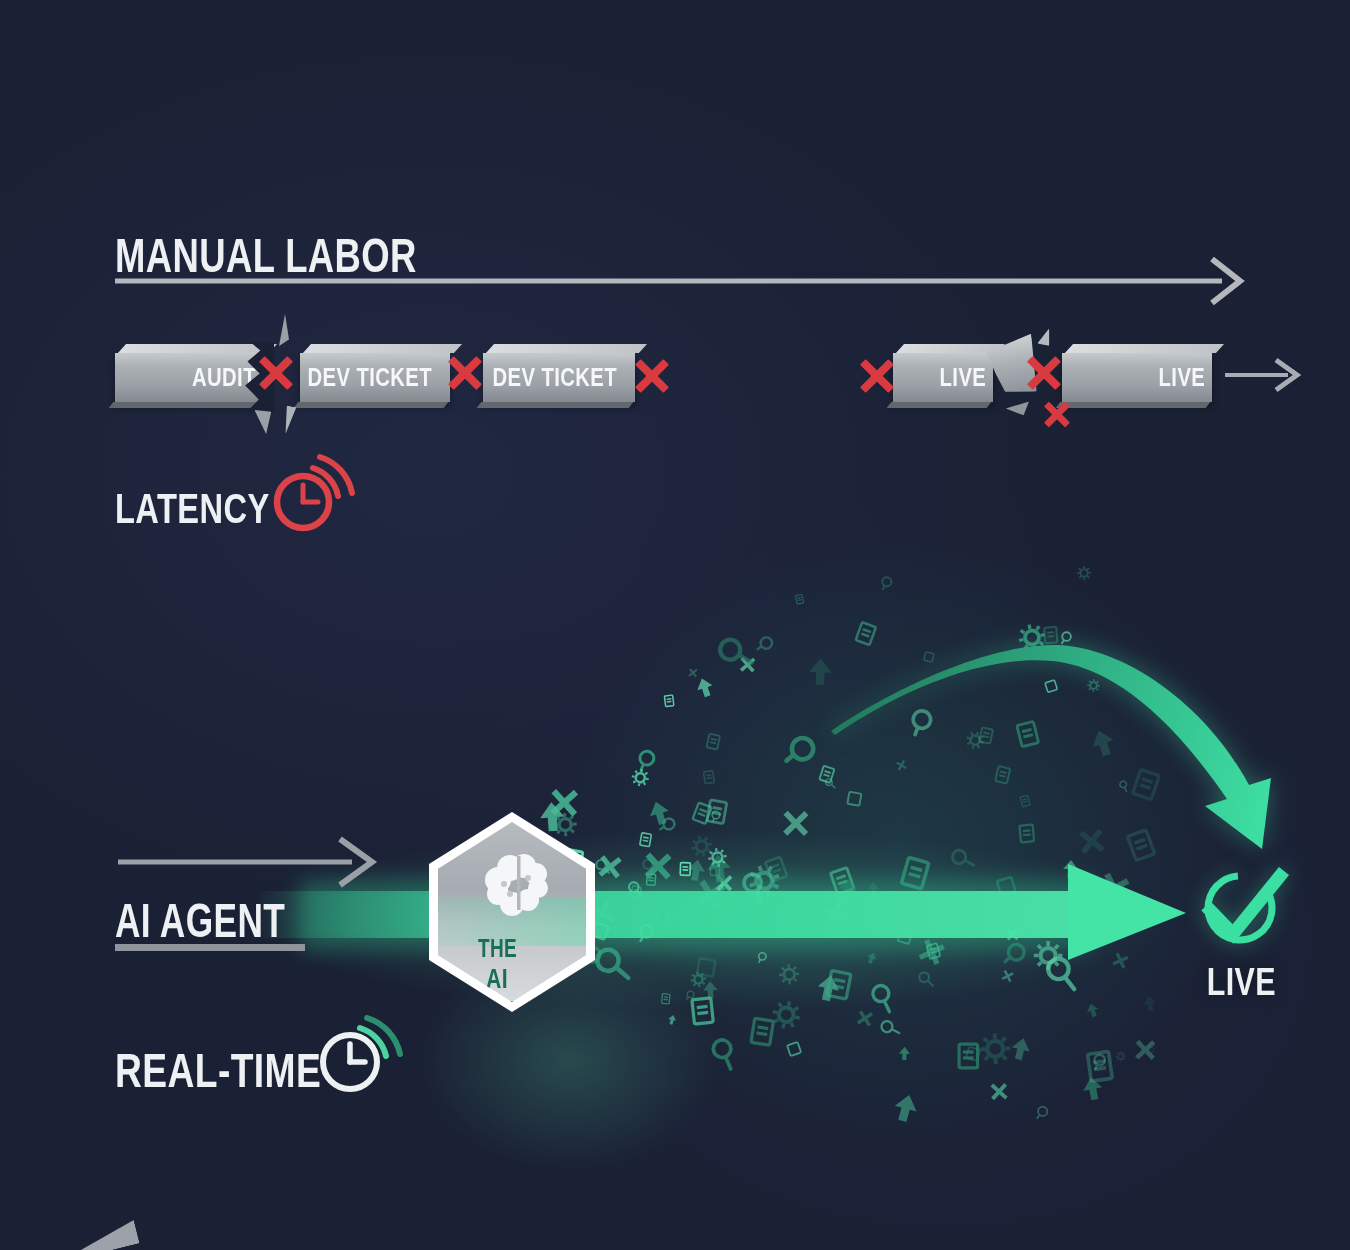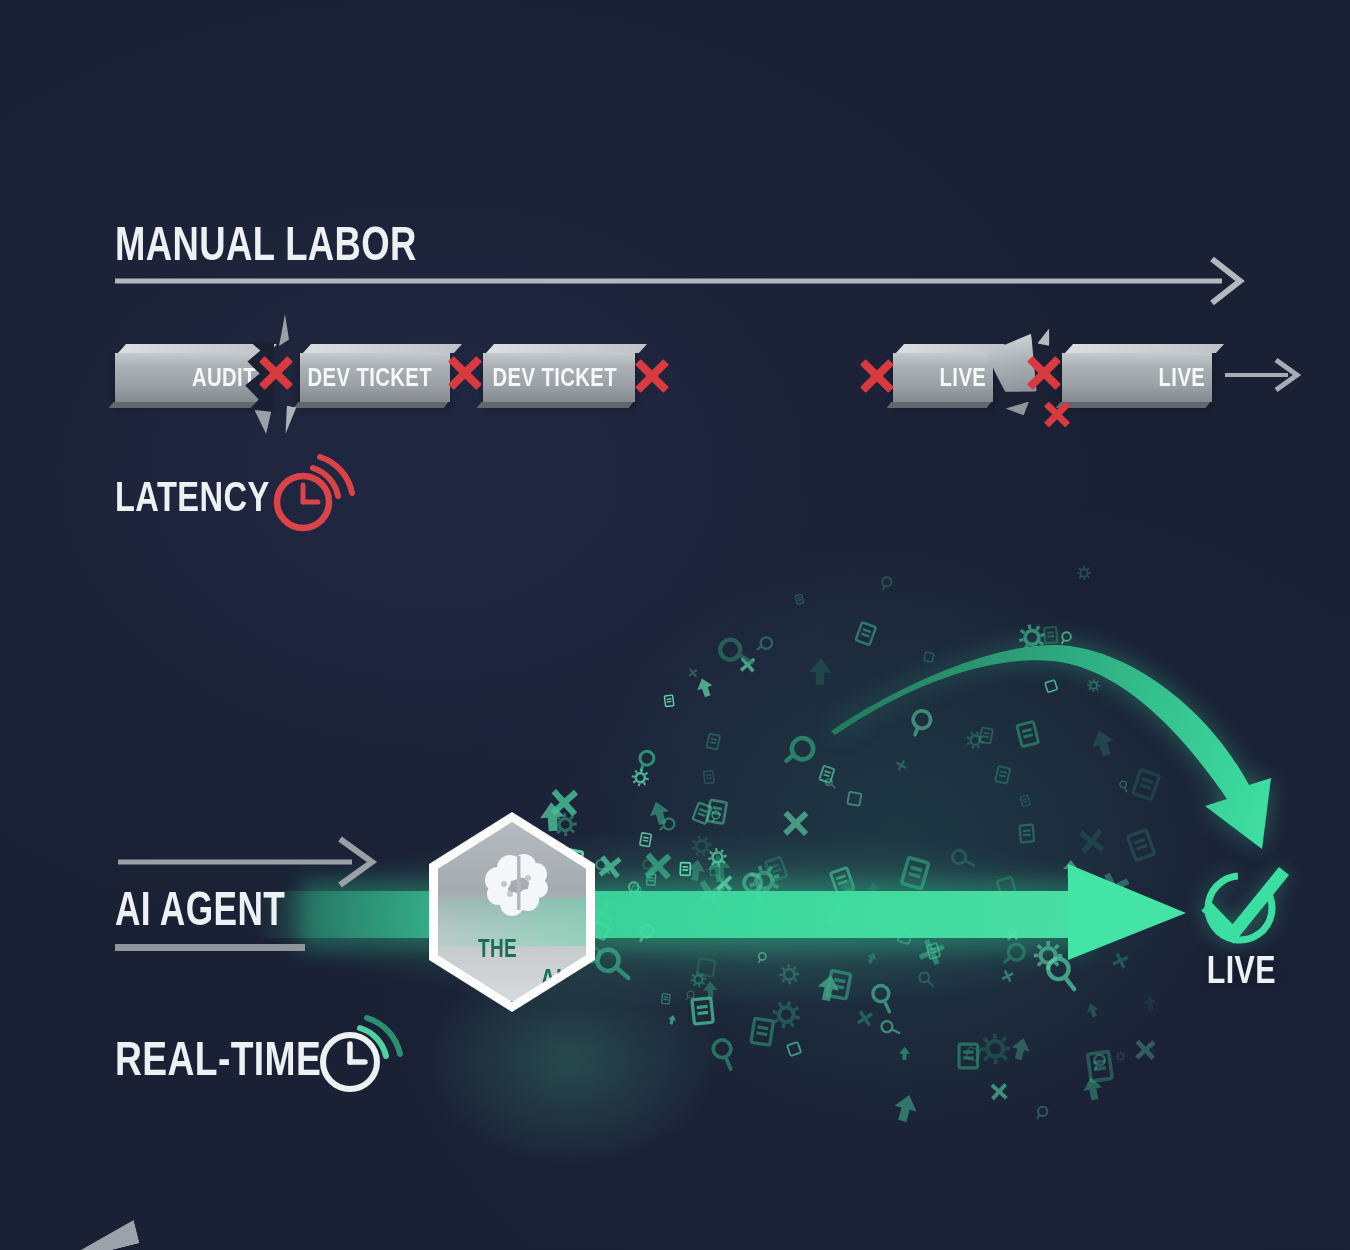--- a/index.html
+++ b/index.html
@@ -15,21 +15,21 @@
   .glow-cloud{left:560px;top:540px;width:680px;height:600px;border-radius:50%;
     background:radial-gradient(closest-side, rgba(46,190,140,.14), rgba(46,190,140,0));}
   .glow-beam{left:250px;top:830px;width:920px;height:180px;border-radius:50%;
     background:radial-gradient(closest-side, rgba(80,230,170,.26), rgba(80,230,170,0));}
   .glow-hexlow{left:420px;top:950px;width:300px;height:220px;border-radius:50%;
     background:radial-gradient(closest-side, rgba(90,235,175,.20), rgba(90,235,175,0));}
 
   svg.layer{position:absolute;left:0;top:0;width:1350px;height:1250px;}
 
   
-  .hd{position:absolute;color:var(--text,#eef1f3);font-weight:700;white-space:nowrap;}
+  .hd{position:absolute;color:var(--text,#eef1f3);font-weight:700;white-space:nowrap;margin-top:12px;}
   .cond{display:inline-block;transform:scaleX(.76);transform-origin:left center;letter-spacing:.5px;}
   .condc{display:inline-block;transform:scaleX(.78);transform-origin:center;letter-spacing:.5px;}
   .h-manual{left:115px;top:216px;font-size:48px;}
   .h-latency{left:115px;top:472px;font-size:43px;}
   .h-agent{left:115px;top:880px;font-size:49px;}
   .h-realtime{left:115px;top:1030px;font-size:49px;}
   .h-live{left:1168px;top:948px;width:146px;text-align:center;font-size:39px;text-shadow:0 0 14px rgba(0,0,0,.4);}
 
   
   .block{position:absolute;top:353px;height:49px;
@@ -65,21 +65,21 @@
   .x4{left:859px;top:357px;} .x5{left:1026px;top:354px;}
   .x6{left:1044px;top:401px;width:26px;height:26px;}
   .x6 i{left:-2px;top:10px;width:30px;height:7px;}
 
   
   .hex{position:absolute;left:429px;top:812px;width:166px;height:200px;background:#ffffff;
     clip-path:polygon(50% 0,100% 26%,100% 74%,50% 100%,0 74%,0 26%);
     filter:drop-shadow(0 0 26px rgba(255,255,255,.5)) drop-shadow(0 0 55px rgba(190,255,230,.3));}
   .hex-in{position:absolute;left:9px;top:10px;right:9px;bottom:10px;
     clip-path:polygon(50% 0,100% 26%,100% 74%,50% 100%,0 74%,0 26%);
-    background:linear-gradient(180deg,#b6bbc0 0%,#a6abb1 38%,#c0c4c7 58%,#d8dbdd 100%);text-align:right;}
+    background:linear-gradient(180deg,#b6bbc0 0%,#a6abb1 38%,#c0c4c7 58%,#d8dbdd 100%);}
   .hex-band{position:absolute;left:0;right:0;top:76px;height:48px;
     background:linear-gradient(90deg,rgba(80,220,165,.12),rgba(80,220,165,.42));}
   .hex-t1{position:absolute;left:40px;top:112px;color:var(--hex_text,#1b6e56);font-weight:700;font-size:25px;}
   .hex-t2{position:absolute;left:48px;top:141px;color:var(--hex_text,#1b6e56);font-weight:700;font-size:28px;}
 
   
   .underline{position:absolute;left:115px;top:944px;width:190px;height:7px;background:#8f959b;}
   .wedge{position:absolute;left:52px;top:1230px;width:86px;height:24px;background:#c9ced2;opacity:.75;
     transform:rotate(-14deg);clip-path:polygon(0 100%,100% 0,100% 100%);}
 </style>

